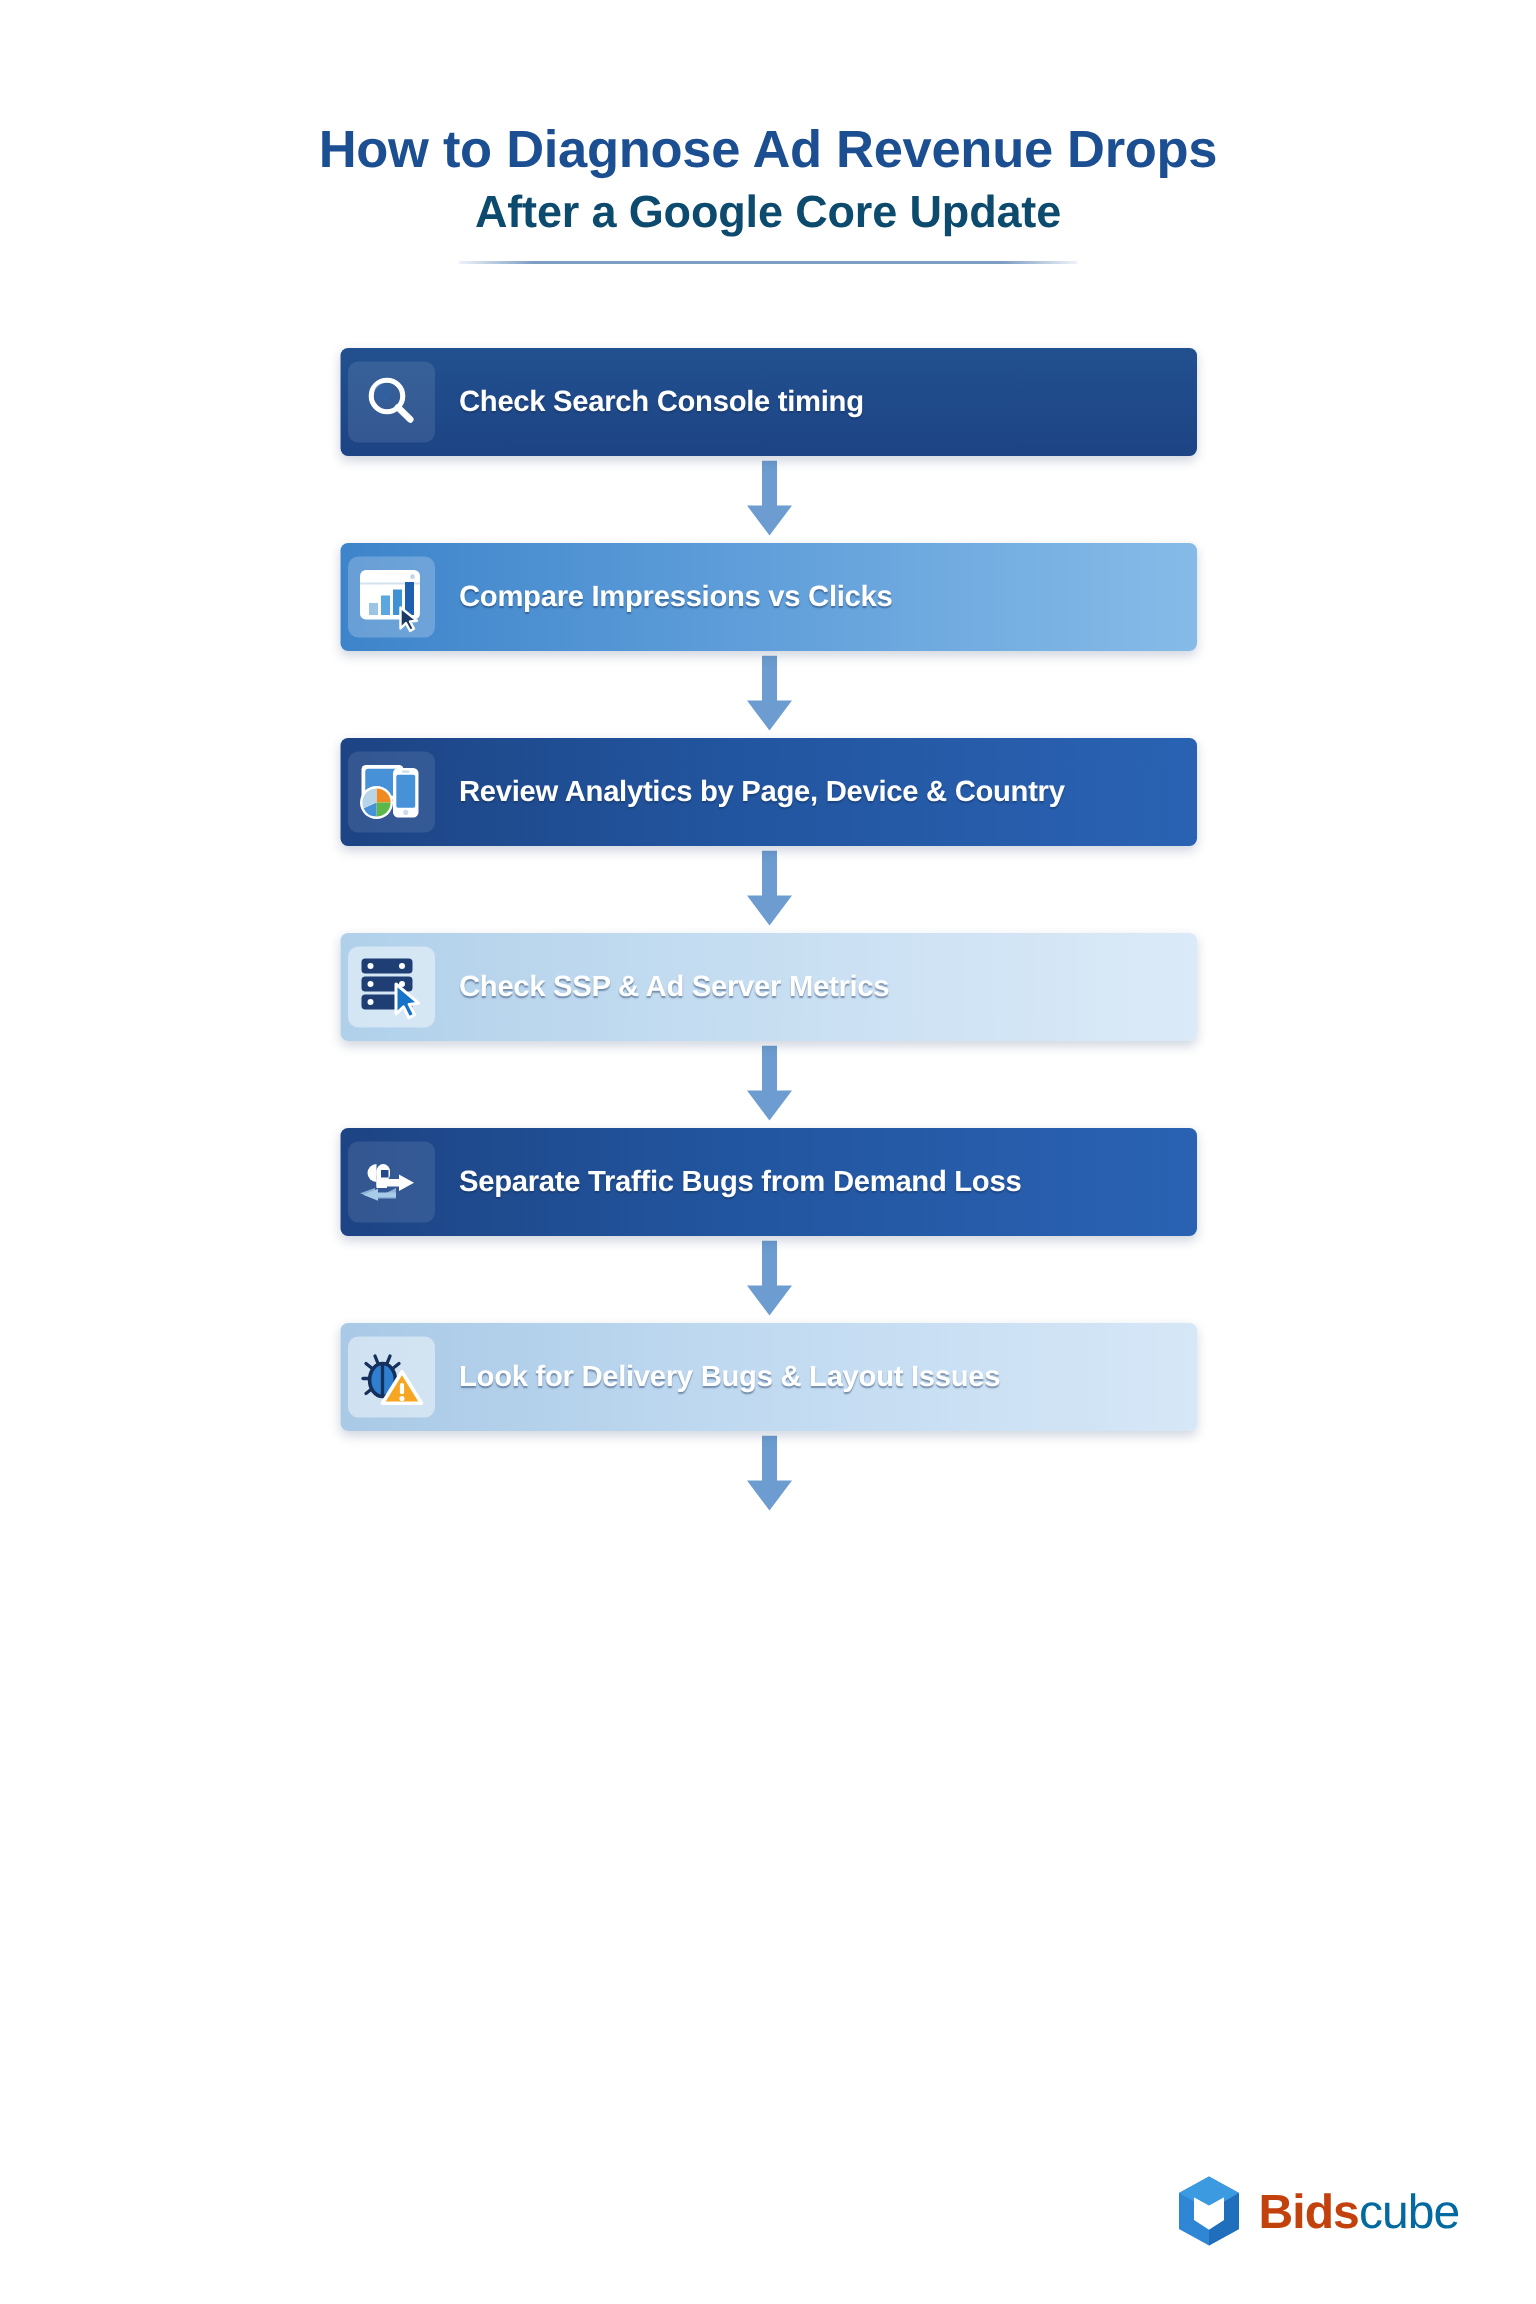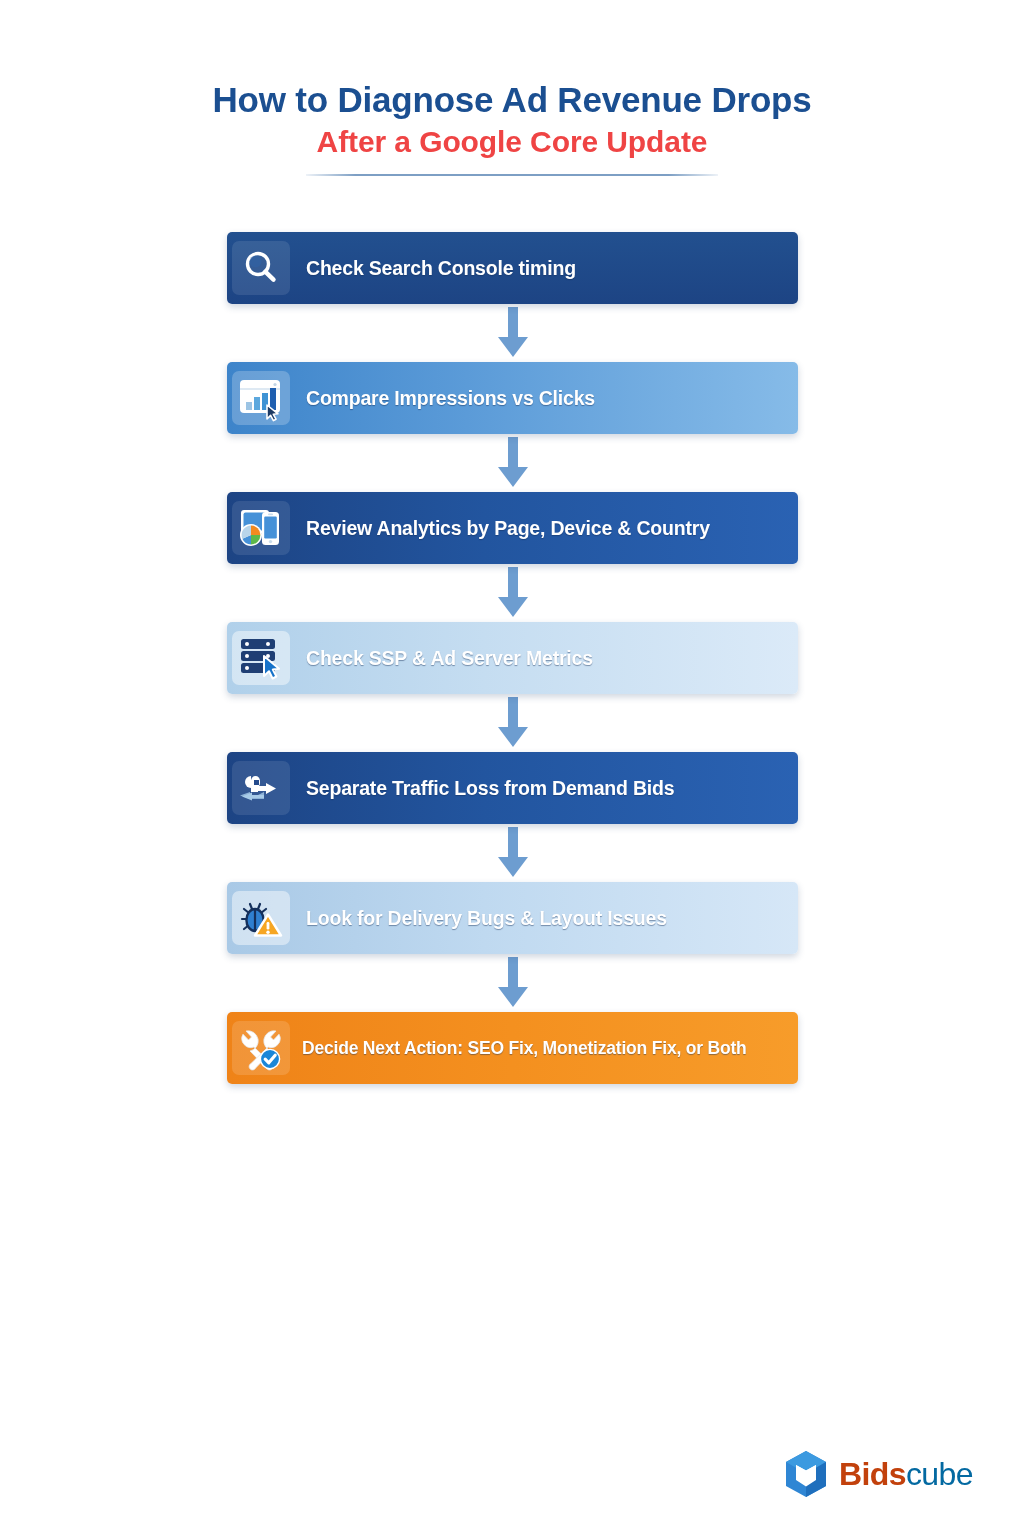--- a/index.html
+++ b/index.html
@@ -29,21 +29,21 @@
     font-weight: bold;
     color: #1b4f91;
     letter-spacing: -0.2px;
     line-height: 44px;
     white-space: nowrap;
   }
   .title-line2 {
     font-family: "Liberation Sans", sans-serif;
     font-size: 30px;
     font-weight: bold;
-    color: #ef4444;
+    color: #0c4a6e;
     letter-spacing: -0.1px;
     line-height: 40px;
     white-space: nowrap;
   }
   .title-underline {
     width: 412px;
     height: 2px;
     margin: 12px auto 0 auto;
     background: linear-gradient(to right,
         rgba(140,170,205,0.15) 0%,
@@ -256,21 +256,21 @@
       <svg width="46" height="36" viewBox="0 0 46 36">
         <path d="M26 22 L26 29 L12 29 L12 22 L2 25.5 L12 29 Z" fill="#9fc3e3" opacity="0.85"></path>
         <path d="M4 26.5 L14 22.5 L14 25 L26 25 L26 28 L14 28 L14 30.5 Z" fill="#a8cbe8"></path>
         <path d="M13 10 L13 22 L20 22 L20 10 Z" fill="#ffffff"></path>
         <path d="M13 6 L13 16 L28 16 L28 13 L38 18.5 L28 24 L28 21 L13 21 Z" fill="#ffffff"></path>
         <path d="M13 6 A6 6 0 0 0 13 18 L13 6 Z" fill="#ffffff"></path>
         <rect x="13" y="6" width="9" height="12" rx="5" fill="#ffffff"></rect>
         <rect x="16" y="10" width="5" height="5" fill="#234a8c"></rect>
       </svg>
     </div>
-    <div class="step-label">Separate Traffic Loss from Demand Bids</div>
+    <div class="step-label">Separate Traffic Bugs from Demand Loss</div>
   </div>
 
   <div class="arrow">
     <svg width="38" height="52" viewBox="0 0 38 52">
       <path d="M14 0 H24 V30 H34 L19 50 L4 30 H14 Z" fill="#6d9dd0"></path>
     </svg>
   </div>
 
   <div class="step step-light2">
     <div class="icon-tile tile-onlight">
@@ -294,35 +294,20 @@
     </div>
     <div class="step-label">Look for Delivery Bugs &amp; Layout Issues</div>
   </div>
 
   <div class="arrow">
     <svg width="38" height="52" viewBox="0 0 38 52">
       <path d="M14 0 H24 V30 H34 L19 50 L4 30 H14 Z" fill="#6d9dd0"></path>
     </svg>
   </div>
 
-  <div class="step step-orange">
-    <div class="icon-tile tile-onorange">
-      <svg width="48" height="44" viewBox="0 0 48 44">
-        <g fill="#ffffff" stroke="#e6e9ec" stroke-width="0.8">
-          <path d="M9 5 L14.5 11 L11.5 14 L6 8.2 A9 9 0 0 0 17 21 L34 37.5
-                   A3.4 3.4 0 1 1 29.4 42 L13 25 A9 9 0 0 0 9 5 Z"></path>
-          <path d="M39 5 L33.5 11 L36.5 14 L42 8.2 A9 9 0 0 1 31 21 L14 37.5
-                   A3.4 3.4 0 1 0 18.6 42 L35 25 A9 9 0 0 1 39 5 Z"></path>
-        </g>
-        <circle cx="33" cy="33" r="9.6" fill="#1a86d8" stroke="#ffffff" stroke-width="1.4"></circle>
-        <path d="M28.2 33.2 L31.8 36.8 L38.2 29.3" fill="none" stroke="#ffffff" stroke-width="3.2" stroke-linecap="round" stroke-linejoin="round"></path>
-      </svg>
-    </div>
-    <div class="step-label tiny">Decide Next Action: SEO Fix, Monetization Fix, or Both</div>
-  </div>
 
 </div>
 
 <div class="logo">
   <div class="logo-mark">
     <svg width="44" height="48" viewBox="0 0 44 48">
       <path d="M22 1 L42 12 L42 36 L22 47 L2 36 L2 12 Z" fill="#2f86d4"></path>
       <path d="M22 1 L42 12 L22 23.5 L2 12 Z" fill="#3c9ae0"></path>
       <path d="M22 23.5 L42 12 L42 36 L22 47 Z" fill="#1f6fbd"></path>
       <path d="M12 15 L22 20.5 L32 15 L32 30 L22 36.5 L12 30 Z" fill="#ffffff"></path>

